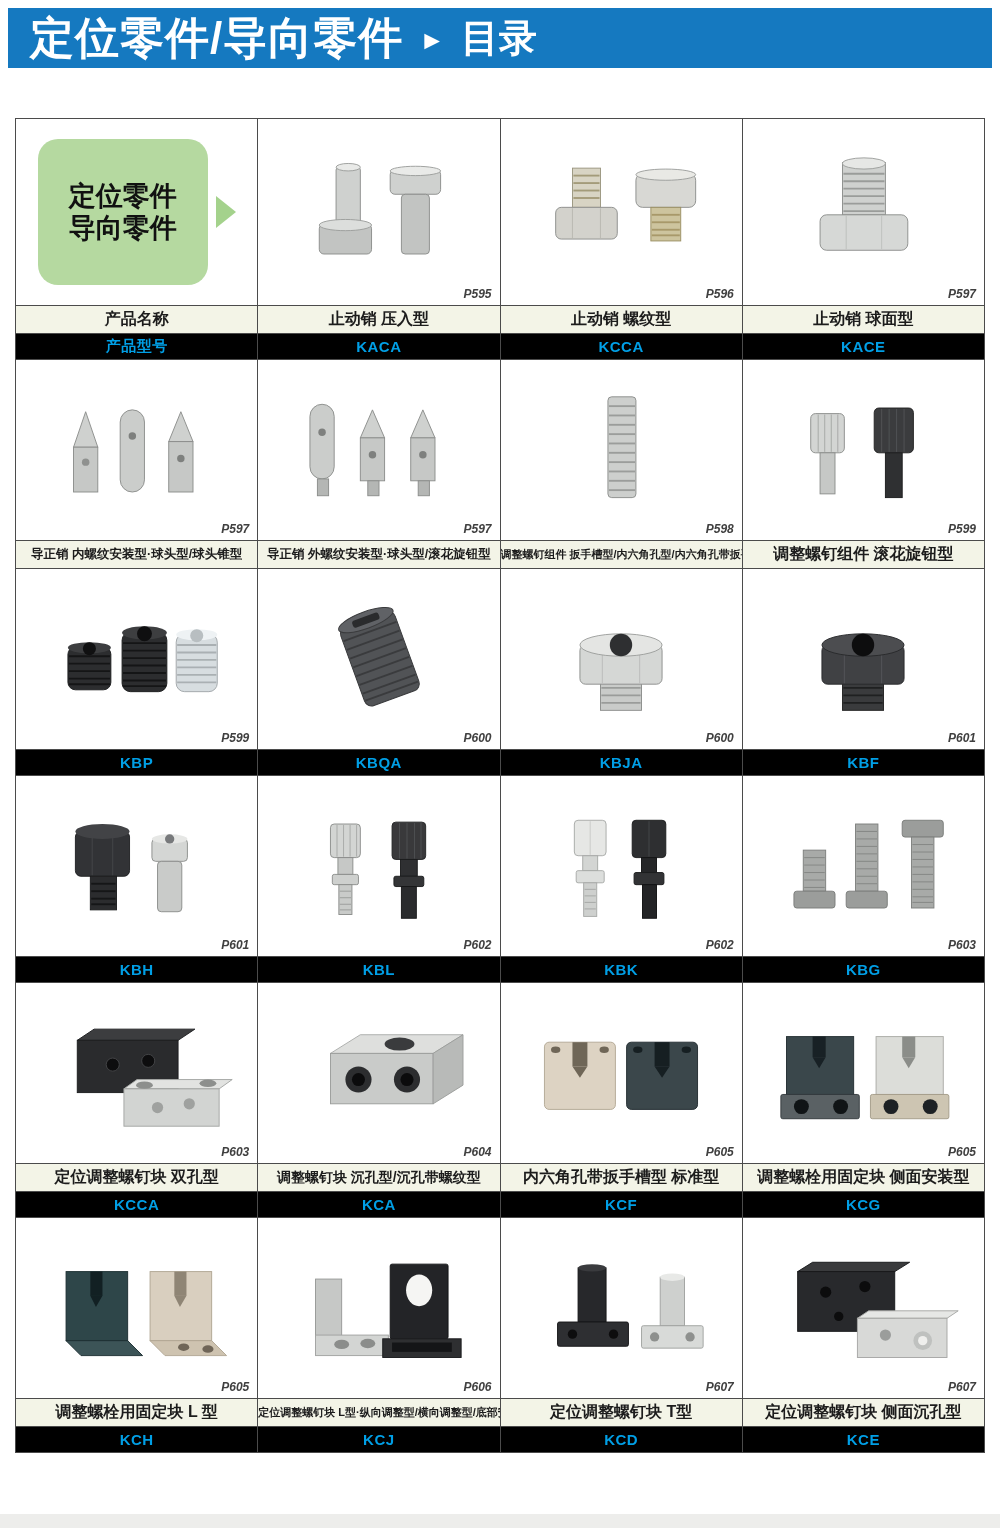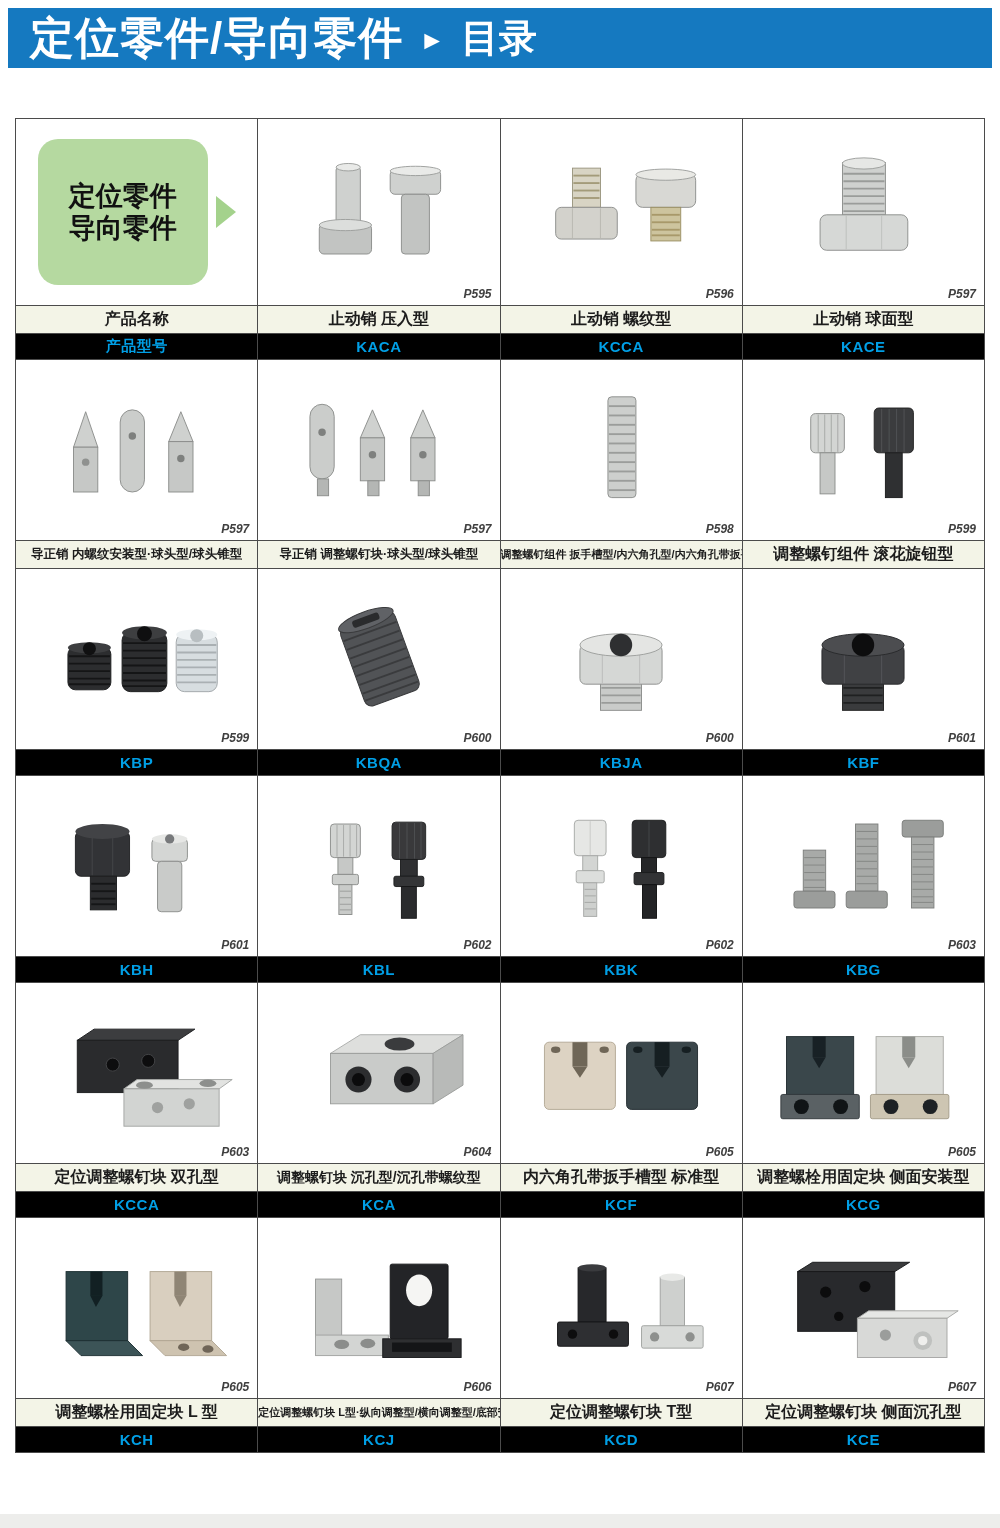--- a/index.html
+++ b/index.html
@@ -216,21 +216,21 @@
                   <line x1="154" y1="31" x2="154" y2="77"></line>
                 </g>
           <rect x="134" y="78" width="18" height="48" fill="#2f3032" stroke="#1b1c1d"></rect>
         </svg>
               <span class="pnum">P599</span>
             </div>
           </td>
     </tr>
     <tr class="namerow">
       <td class="sm">导正销 内螺纹安装型·球头型/球头锥型</td>
-      <td class="sm">导正销 调整螺钉块·球头型/球头锥型</td>
+      <td class="sm">导正销 外螺纹安装型·球头型/滚花旋钮型</td>
       <td class="xs">调整螺钉组件 扳手槽型/内六角孔型/内六角孔带扳手槽型</td>
       <td>调整螺钉组件 滚花旋钮型</td>
     </tr>
 
     <tr class="imgrow">
       <td>
             <div class="ibox">
         <svg viewBox="0 0 220 150">
           <rect x="36" y="62" width="46" height="46" rx="8" fill="#2c2d2f" stroke="#1a1b1c"></rect>
           <g stroke="#141516" stroke-width="2">

